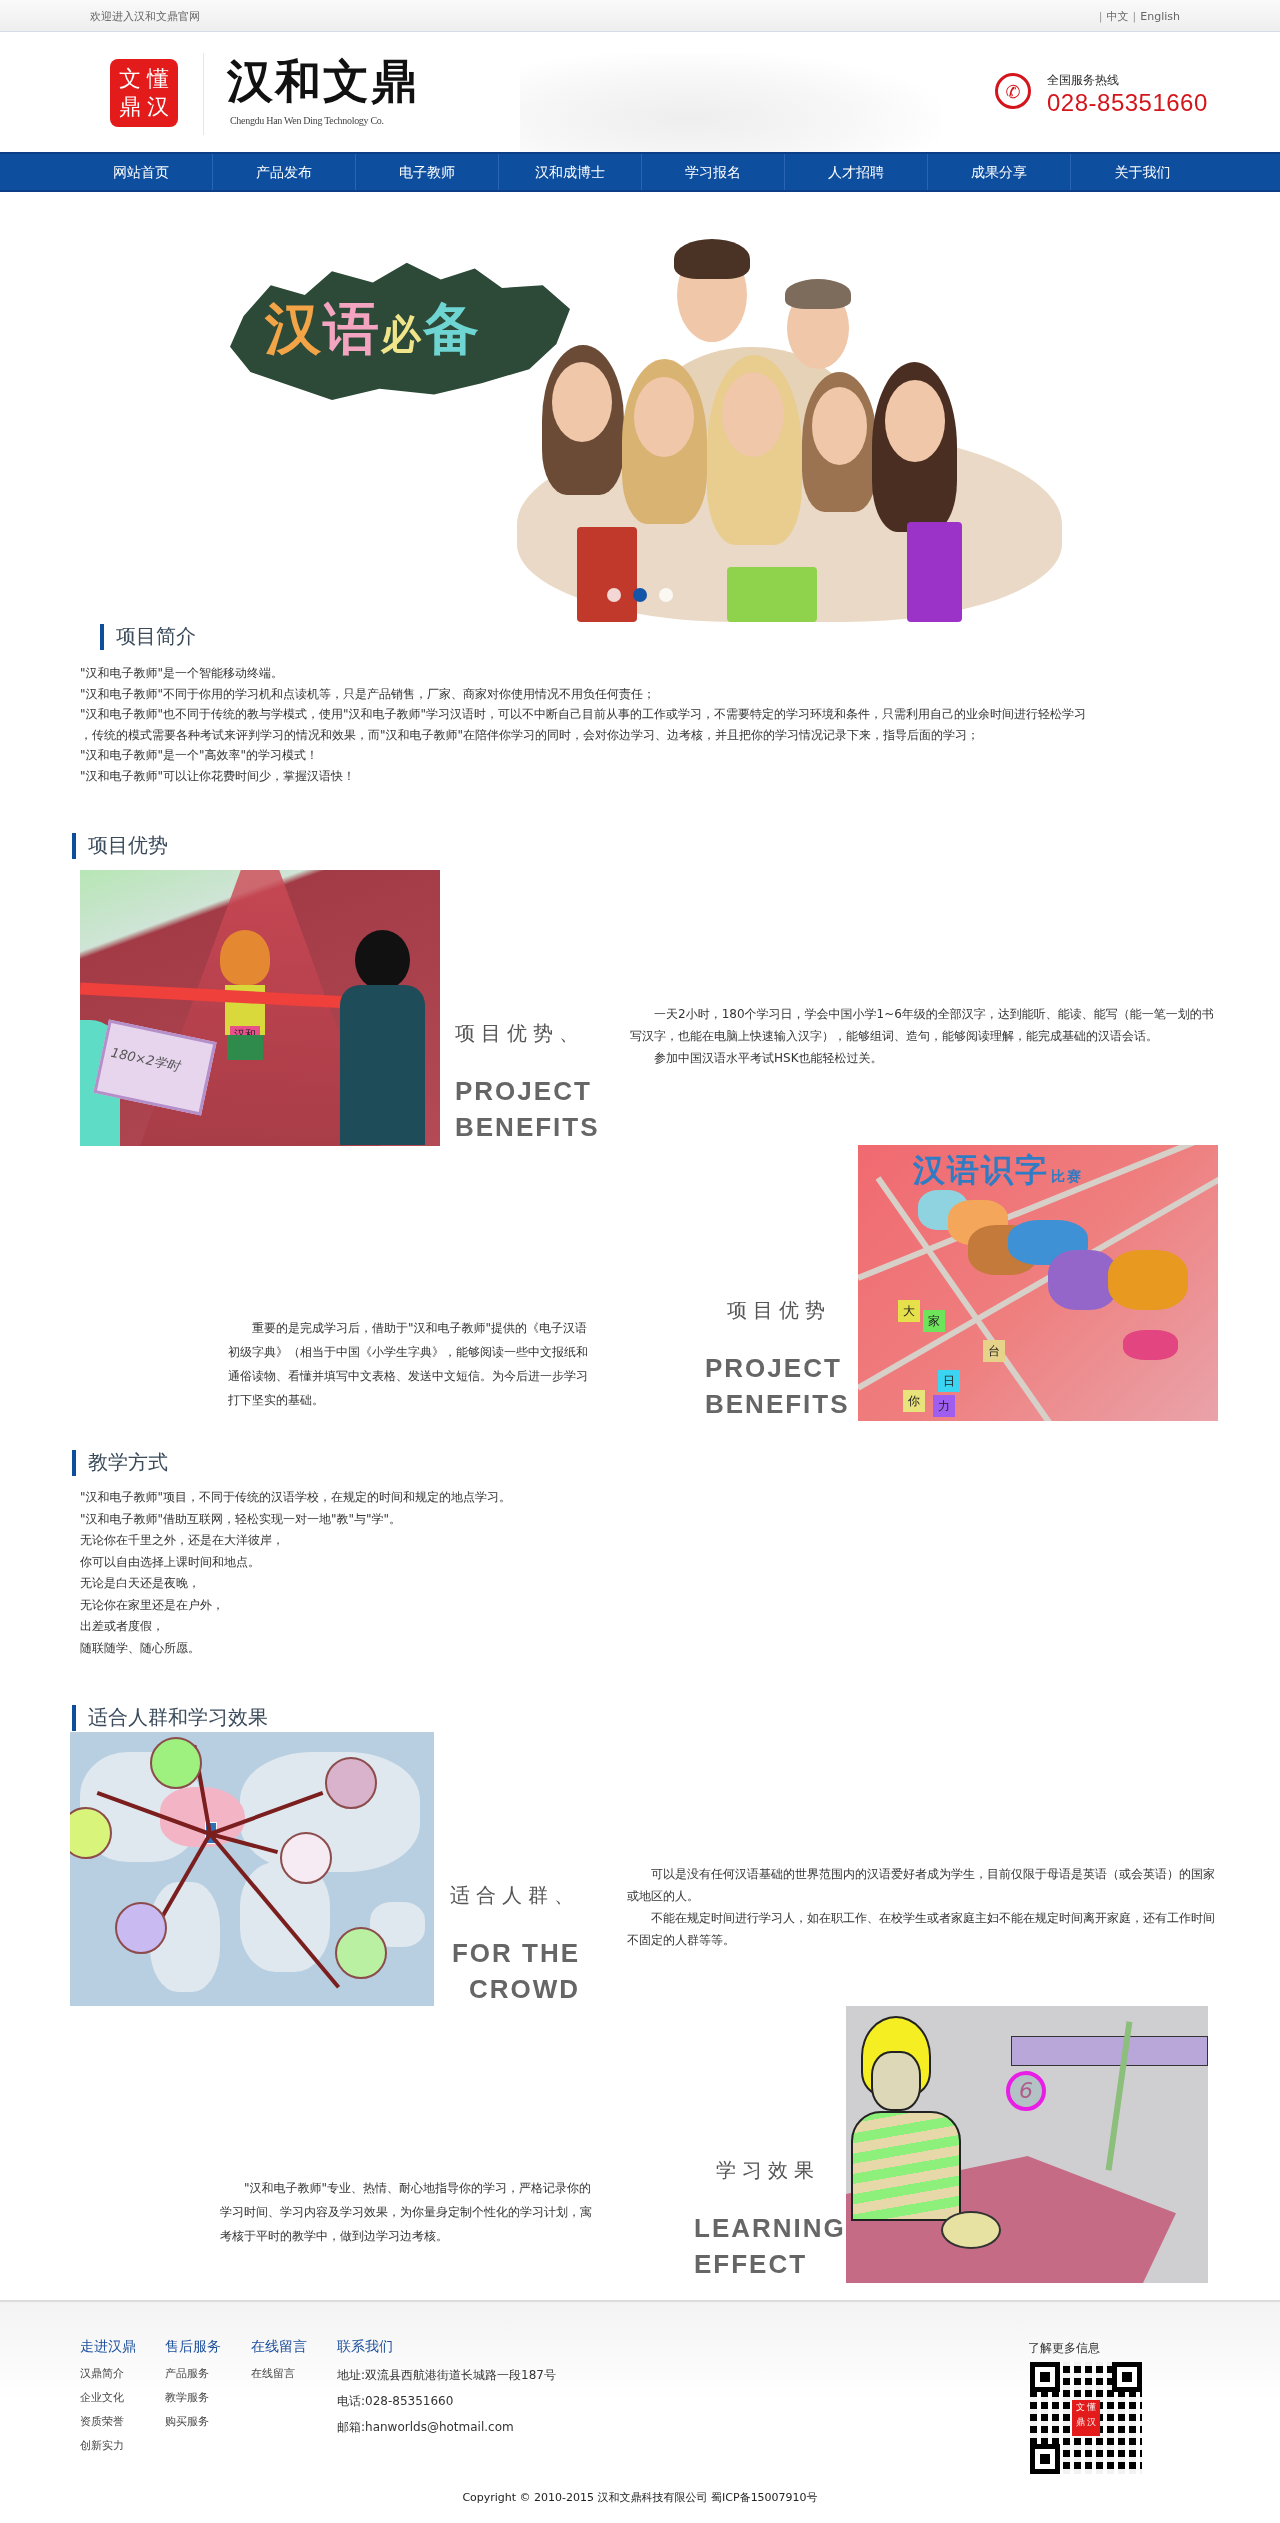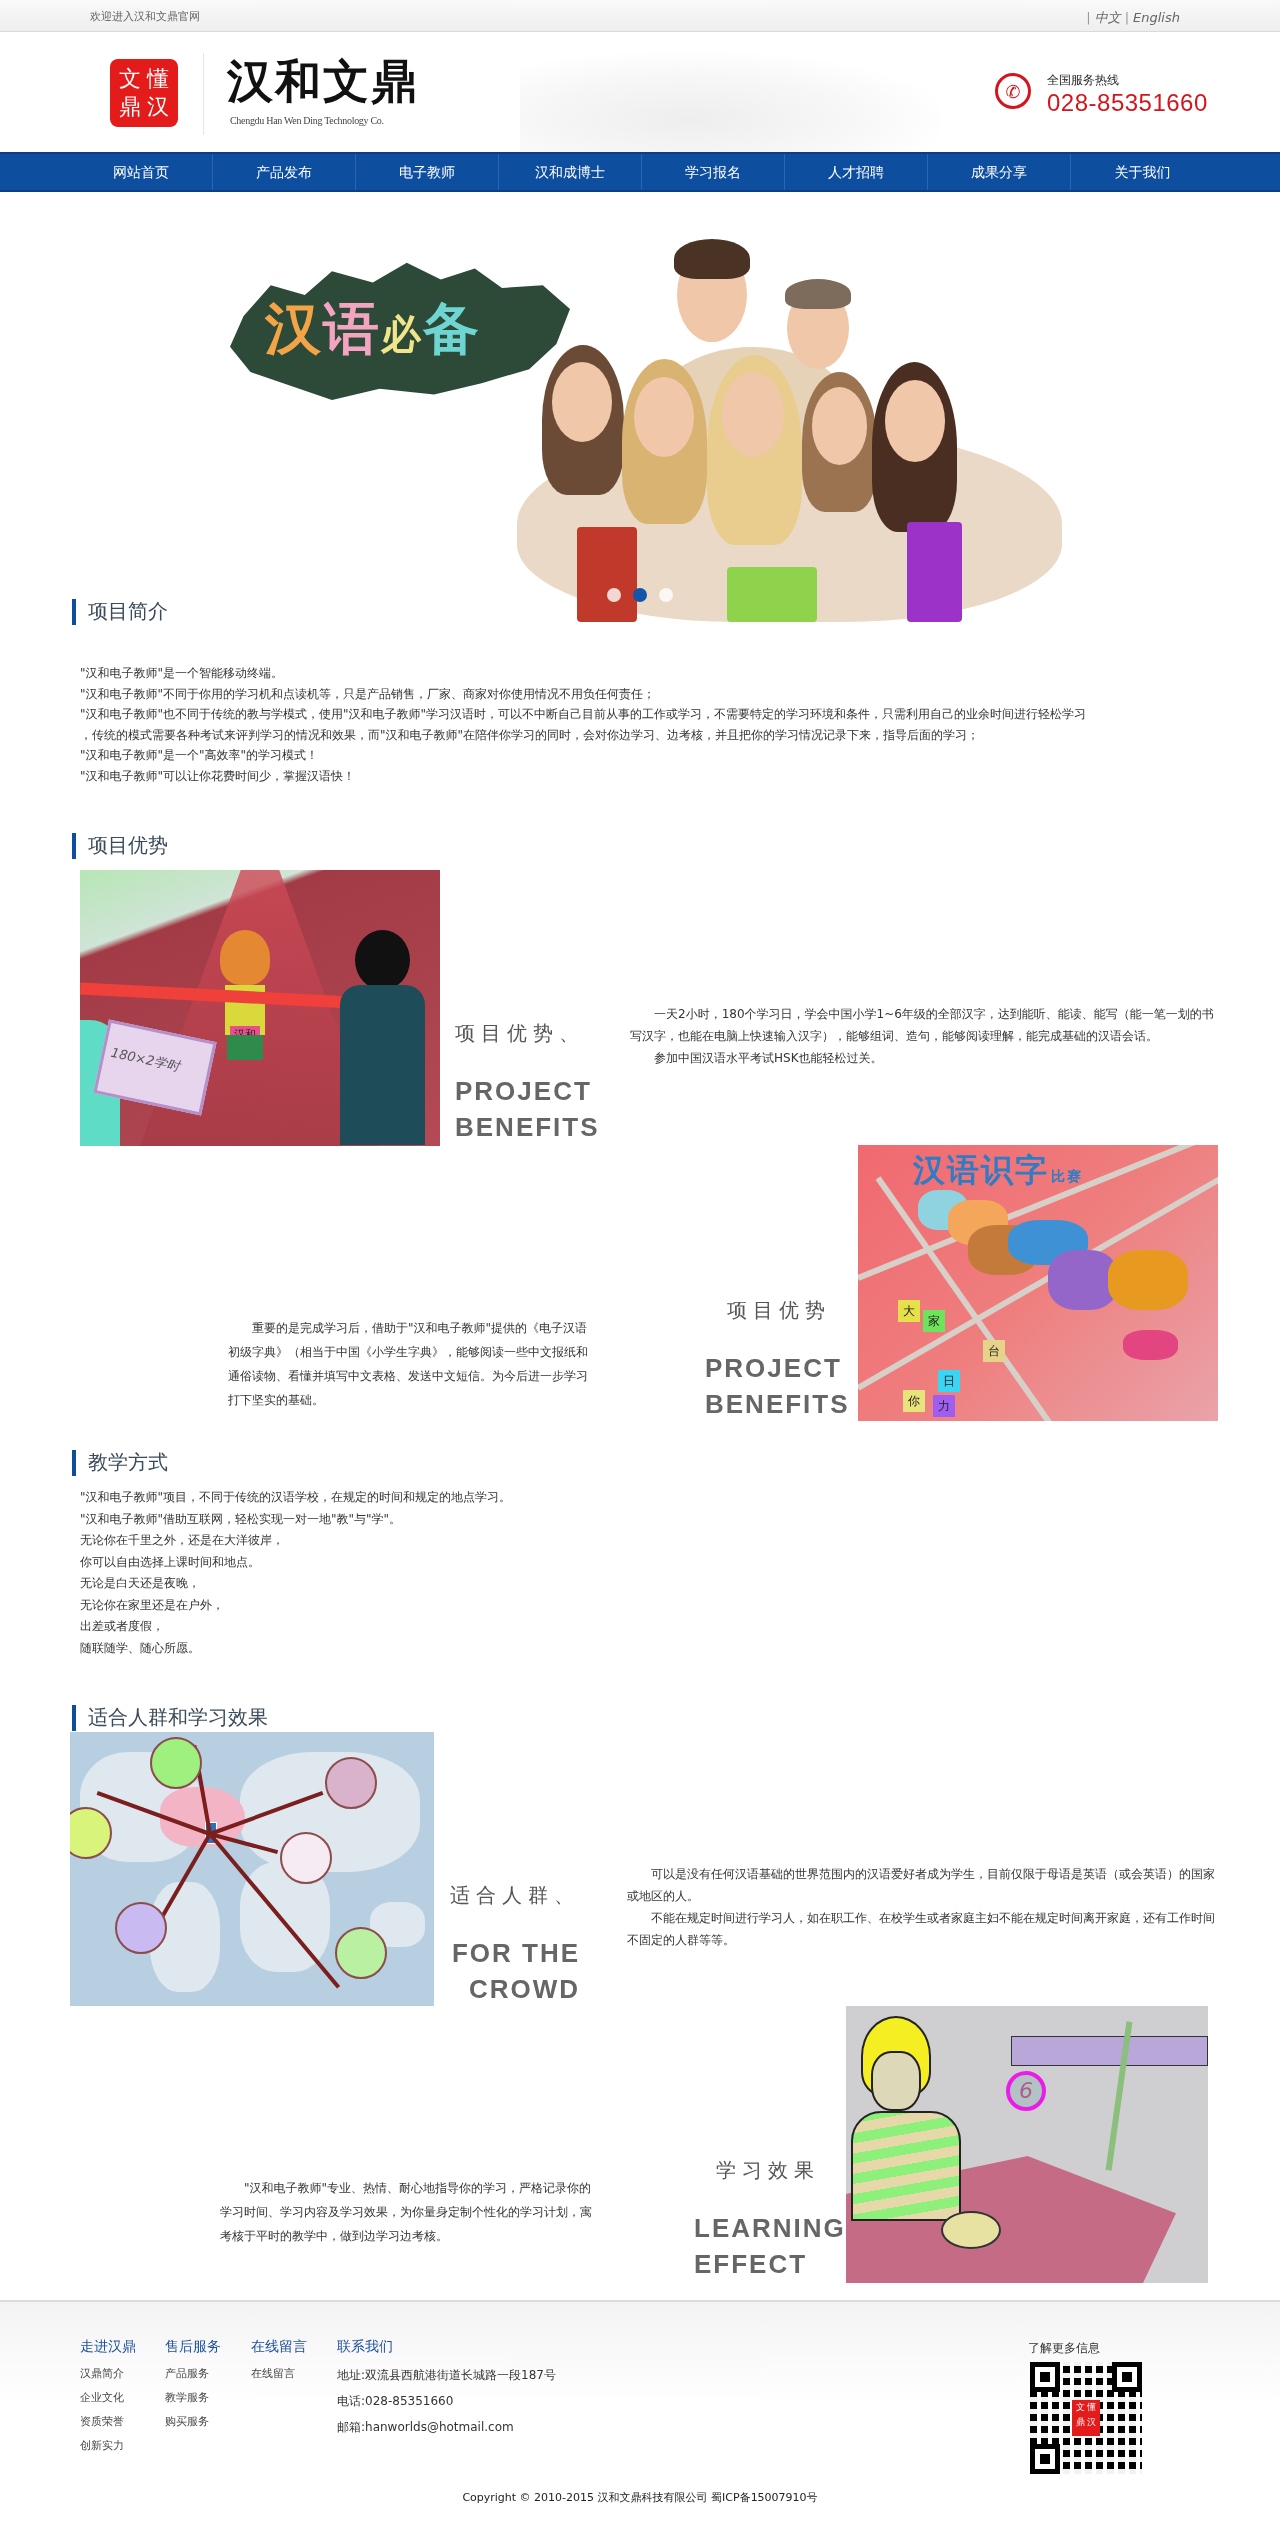--- a/index.html
+++ b/index.html
@@ -2,21 +2,21 @@
 <html><head>
 <meta charset="utf-8">
 <style>
   * { margin: 0; padding: 0; box-sizing: border-box; }
   html, body { width: 1280px; background: #fff; }
   body { font-family: "DejaVu Sans", "Liberation Sans", sans-serif; color: #333; position: relative; height: 2523px; overflow: hidden; }
 
   
   .topbar { position: absolute; left: 0; top: 0; width: 1280px; height: 32px; background: linear-gradient(#fafafa, #eeeeee); border-bottom: 1px solid #d5dbe6; }
   .topbar .welcome { position: absolute; left: 90px; top: 9px; font-size: 11px; color: #666; }
-  .topbar .lang { position: absolute; right: 100px; top: 9px; font-size: 13px; color: #666; font-style: italic; }
+  .topbar .lang { position: absolute; right: 100px; top: 9px; font-size: 11px; color: #666; }
   .topbar .lang span { cursor: pointer; }
   .topbar .lang .sep { color: #999; margin: 0 4px; cursor: default; }
 
   
   .header { position: absolute; left: 0; top: 33px; width: 1280px; height: 119px; background: #fff; overflow: hidden; }
   .header .mapdeco { position: absolute; left: 520px; top: 20px; width: 420px; height: 110px; background: radial-gradient(ellipse at 40% 60%, #ececec 0%, #f6f6f6 45%, rgba(255,255,255,0) 75%); opacity: 0.9; }
   .seal { position: absolute; left: 110px; top: 26px; width: 68px; height: 68px; background: #e31b1b; border-radius: 8px; display: grid; grid-template-columns: 1fr 1fr; grid-template-rows: 1fr 1fr; padding: 6px; }
   .seal span { color: #fff; font-size: 22px; line-height: 28px; text-align: center; font-family: "DejaVu Serif", serif; }
   .vline { position: absolute; left: 203px; top: 20px; width: 1px; height: 82px; background: #e6e6e6; }
   .brand-cn { position: absolute; left: 227px; top: 18px; font-size: 46px; letter-spacing: 2px; color: #111; font-family: "DejaVu Serif", "Liberation Serif", serif; font-weight: bold; }
@@ -181,21 +181,21 @@
     <div class="person" style="left:210px;top:330px;width:90px;height:55px;background:#8fd24b;border-radius:4px;"></div>
     <div class="person" style="left:390px;top:285px;width:55px;height:100px;background:#9b33c9;border-radius:4px;"></div>
   </div>
   <div class="dots">
     <div class="dot"></div>
     <div class="dot active"></div>
     <div class="dot"></div>
   </div>
 </div>
 
-<div class="sec-title" style="top:599px;">项目简介</div>
+<div class="sec-title" style="top:624px;margin-left:28px;">项目简介</div>
 <div class="para" style="top:663px;">
   <p>"汉和电子教师"是一个智能移动终端。</p>
   <p>"汉和电子教师"不同于你用的学习机和点读机等，只是产品销售，厂家、商家对你使用情况不用负任何责任；</p>
   <p>"汉和电子教师"也不同于传统的教与学模式，使用"汉和电子教师"学习汉语时，可以不中断自己目前从事的工作或学习，不需要特定的学习环境和条件，只需利用自己的业余时间进行轻松学习</p>
   <p>，传统的模式需要各种考试来评判学习的情况和效果，而"汉和电子教师"在陪伴你学习的同时，会对你边学习、边考核，并且把你的学习情况记录下来，指导后面的学习；</p>
   <p>"汉和电子教师"是一个"高效率"的学习模式！</p>
   <p>"汉和电子教师"可以让你花费时间少，掌握汉语快！</p>
 </div>
 
 <div class="sec-title" style="top:833px;">项目优势</div>

